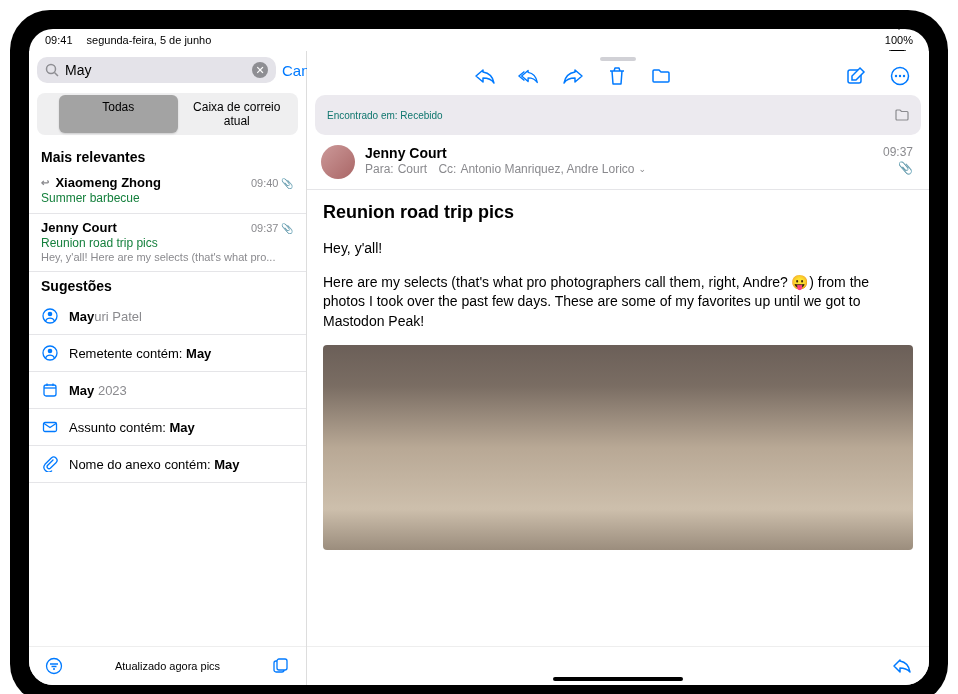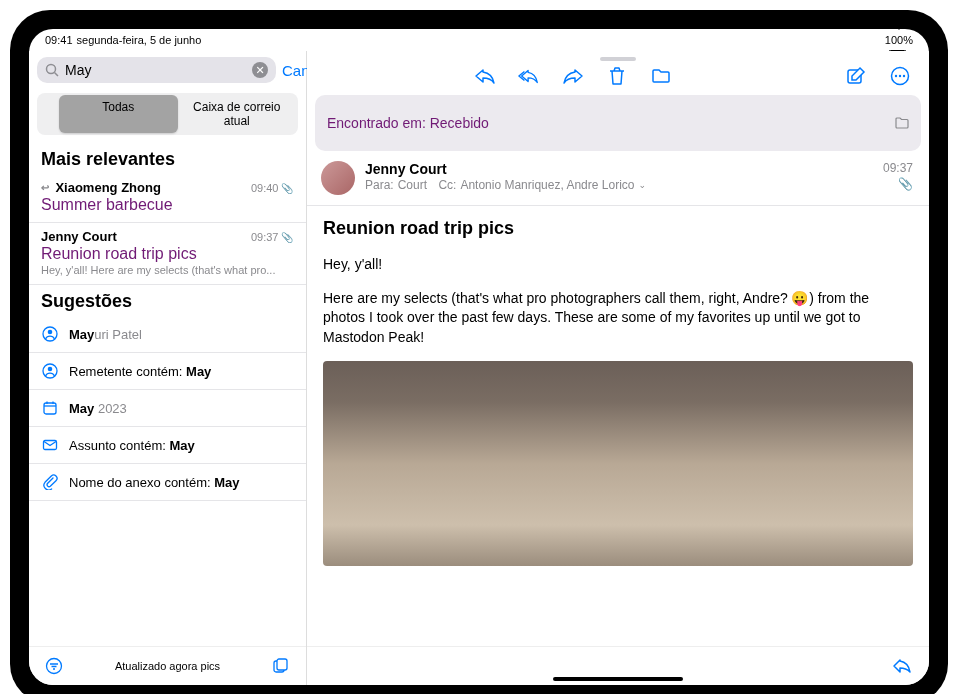--- a/index.html
+++ b/index.html
@@ -1,54 +1,54 @@
 <!DOCTYPE html>
 <html><head>
   <meta charset="utf-8">
   <style>
     * { margin: 0; padding: 0; box-sizing: border-box; font-family: -apple-system, BlinkMacSystemFont, "Segoe UI", Helvetica, Arial, sans-serif; }
     body { background: #fff; display: flex; justify-content: center; align-items: flex-start; padding: 10px; }
     .device { width: 958px; height: 694px; background: #000; border-radius: 40px; padding: 19px; position: relative; }
     .screen { width: 100%; height: 100%; background: #fff; border-radius: 24px; overflow: hidden; display: flex; flex-direction: column; }
     .statusbar { height: 22px; display: flex; justify-content: space-between; align-items: center; padding: 0 16px; font-size: 11px; font-weight: 500; color: #000; }
-    .statusbar .left { display: flex; gap: 4px; align-items: center; }
+    .statusbar .left { display: flex; gap: 14px; align-items: center; }
     .statusbar .right { display: flex; gap: 4px; align-items: center; flex-direction: column; }
     .layout { flex: 1; display: flex; overflow: hidden; }
     .sidebar { width: 278px; border-right: 1px solid #ddd; display: flex; flex-direction: column; background: #fff; }
     .search-row { display: flex; align-items: center; padding: 6px 10px 6px 8px; gap: 6px; }
     .search-box { flex: 1; background: #e4e3e9; border-radius: 10px; display: flex; align-items: center; padding: 5px 8px; gap: 6px; }
     .search-box input { border: none; outline: none; background: transparent; flex: 1; font-size: 14px; color: #000; }
     .clear-btn { width: 16px; height: 16px; border-radius: 50%; background: #8e8e93; display: flex; align-items: center; justify-content: center; color: #fff; font-size: 11px; line-height: 1; cursor: pointer; }
     .cancel-link { color: #007aff; font-size: 15px; cursor: pointer; }
     .segmented { margin: 4px 8px 8px; display: flex; background: #efeff0; border-radius: 8px; padding: 2px; }
     .segmented .seg { flex: 1; text-align: center; font-size: 12px; padding: 5px 4px; border-radius: 6px; cursor: pointer; color: #000; }
     .segmented .seg.active { background: #a3a3a3; box-shadow: 0 1px 2px rgba(0,0,0,0.15); font-weight: 500; margin-left: 20px; }
-    .section-header { font-size: 18px; font-weight: 700; padding: 6px 12px 4px; color: #000; }
+    .section-header { font-size: 14px; font-weight: 700; padding: 6px 12px 4px; color: #000; }
     .list-item { padding: 6px 12px 8px; border-bottom: 1px solid #e5e5e8; cursor: pointer; position: relative; }
     .list-item .row1 { display: flex; justify-content: space-between; align-items: center; }
     .list-item .sender { font-size: 13px; font-weight: 600; color: #000; display: flex; align-items: center; gap: 4px; }
     .list-item .time { font-size: 11px; color: #8a8a8e; }
-    .list-item .subject { font-size: 16px; color: #701a75; margin-top: 1px; }
+    .list-item .subject { font-size: 12px; color: #15803d; margin-top: 1px; }
     .list-item .preview { font-size: 11px; color: #8a8a8e; white-space: nowrap; overflow: hidden; text-overflow: ellipsis; margin-top: 1px; }
     .list-item .attach { color: #8a8a8e; font-size: 10px; }
     .suggestion { display: flex; align-items: center; gap: 10px; padding: 9px 12px; border-bottom: 1px solid #e5e5e8; cursor: pointer; font-size: 13px; }
     .suggestion .icon { width: 18px; height: 18px; display: flex; align-items: center; justify-content: center; color: #007aff; flex-shrink: 0; }
     .suggestion .text { color: #000; }
     .suggestion .text .dim { color: #8a8a8e; }
     .sidebar-bottom { margin-top: auto; display: flex; justify-content: space-between; align-items: center; padding: 8px 14px; border-top: 1px solid #eee; }
     .sidebar-bottom .center-text { font-size: 11px; color: #000; flex: 1; text-align: center; }
     .icon-btn { width: 22px; height: 22px; display: flex; align-items: center; justify-content: center; color: #007aff; cursor: pointer; }
     
     .content { flex: 1; display: flex; flex-direction: column; position: relative; background: #fff; }
     .grabber { width: 36px; height: 4px; border-radius: 2px; background: #d1d1d6; margin: 6px auto 2px; cursor: grab; }
     .toolbar { display: flex; justify-content: flex-end; align-items: center; gap: 24px; padding: 2px 18px 8px 18px; }
     .toolbar .tb-icon { width: 22px; height: 22px; color: #007aff; cursor: pointer; display: flex; align-items: center; justify-content: center; }
     .toolbar .spacer { flex: 1; }
     .toolbar .group { display: flex; gap: 22px; }
-    .found-bar { background: #eceaef; color: #701a75; font-size: 14px; padding: 20px 12px; display: flex; justify-content: space-between; align-items: center; border-radius: 10px; margin: 0 8px; }
+    .found-bar { background: #eceaef; color: #0f766e; font-size: 10px; padding: 14px 12px; display: flex; justify-content: space-between; align-items: center; border-radius: 10px; margin: 0 8px; }
     .msg-header { padding: 10px 16px 10px 14px; border-bottom: 1px solid #e5e5e8; display: flex; gap: 10px; }
     .avatar { width: 34px; height: 34px; border-radius: 50%; background: linear-gradient(135deg,#c99,#a66); flex-shrink: 0; }
     .msg-header .info { flex: 1; }
     .from-name { font-size: 14px; font-weight: 700; color: #000; }
     .recips { font-size: 12px; color: #8a8a8e; margin-top: 1px; display: flex; gap: 4px; flex-wrap: wrap; align-items: center; }
     .recips .label { color: #8a8a8e; }
     .recips .val { color: #8a8a8e; }
     .msg-time { font-size: 12px; color: #8a8a8e; text-align: right; }
     .msg-body { padding: 12px 16px; overflow: auto; flex: 1; }
     .msg-subject { font-size: 18px; font-weight: 700; margin-bottom: 16px; color: #000; }

